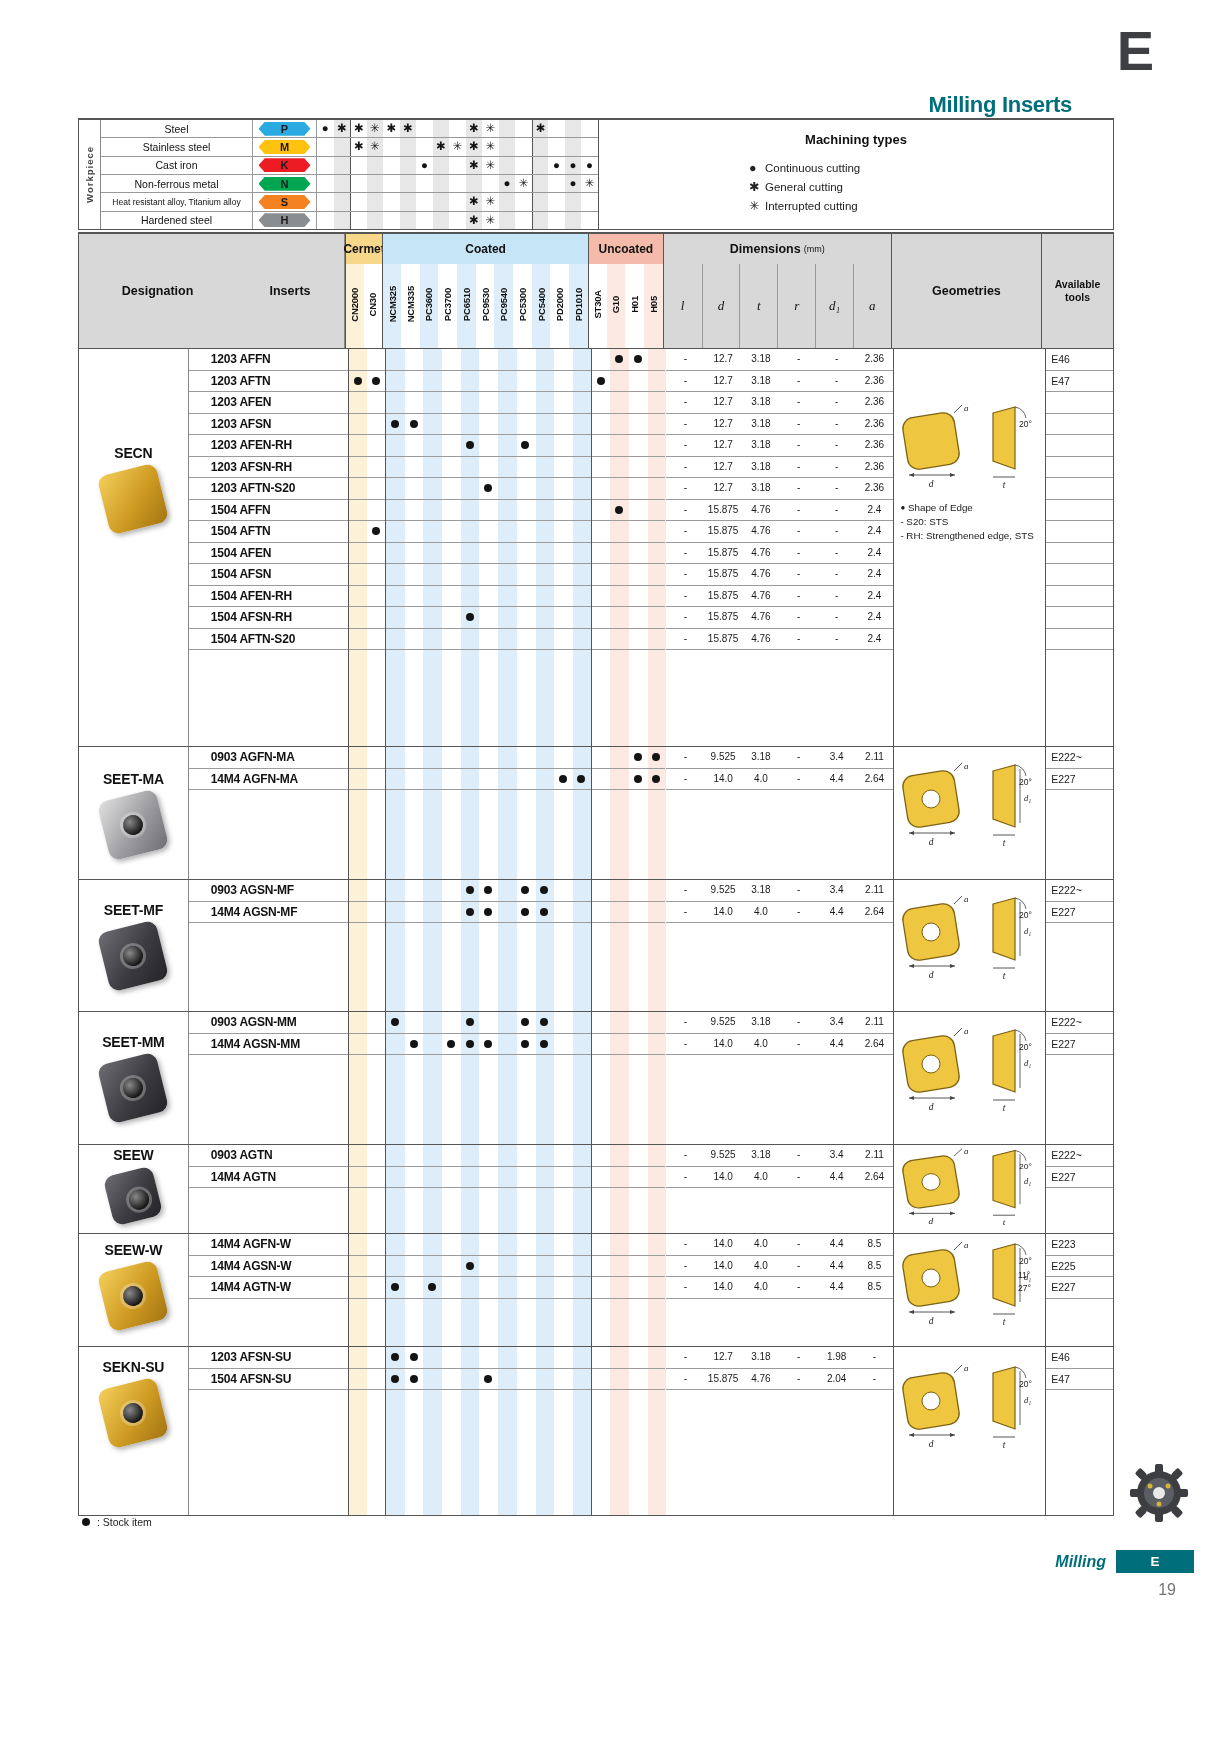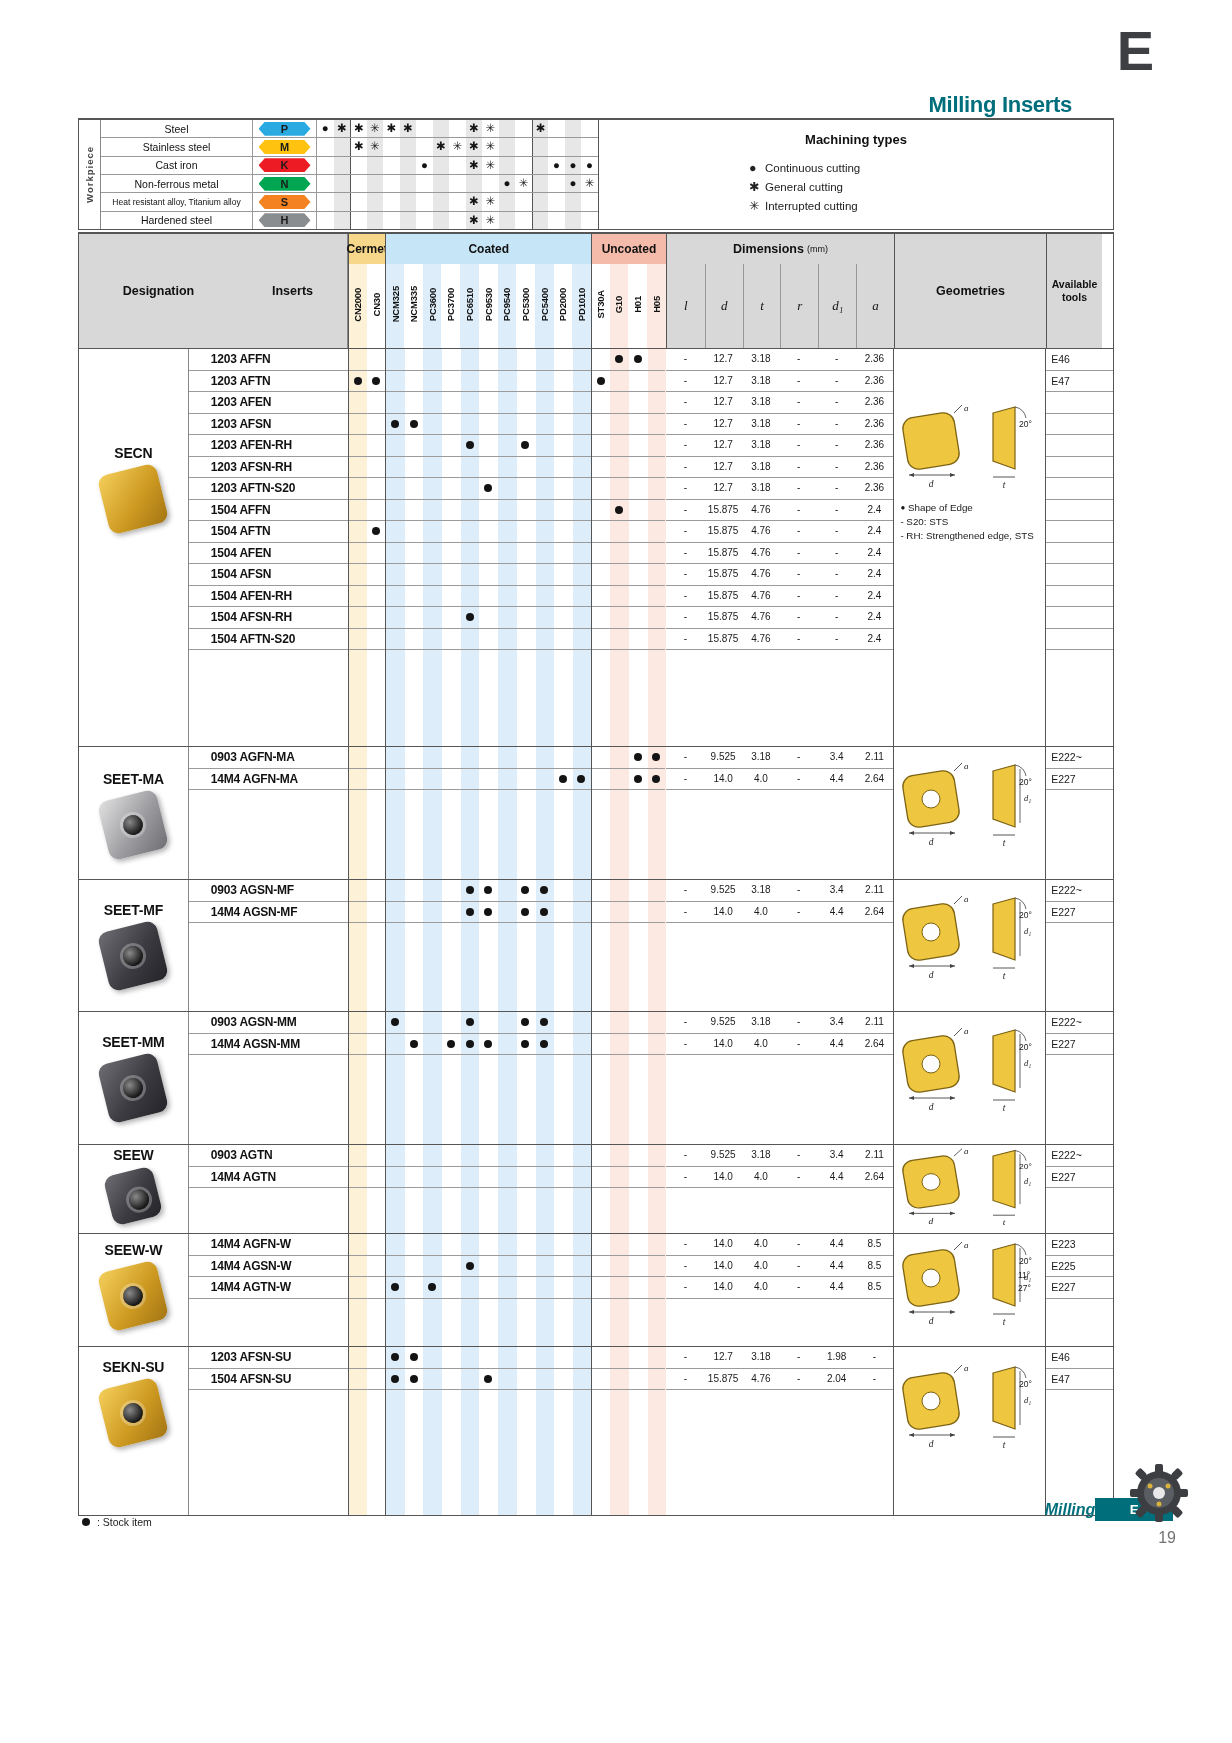--- a/index.html
+++ b/index.html
@@ -5,21 +5,21 @@
   * { box-sizing: border-box; margin: 0; padding: 0; }
   body { background:#888; font-family:"Liberation Sans", sans-serif; }
   .page { position:relative; width:1232px; height:1743px; background:#fff; margin:0 auto; overflow:hidden; color:#111; }
 
   
   .pg-title { position:absolute; top:56px; right:160px; font-size:22px; font-weight:bold; color:#006f7b; letter-spacing:-0.3px;margin-top:36px; }
   .pg-letter { position:absolute; top:18px; right:78px; font-size:56px; font-weight:bold; color:#3d3f42; }
   .footnote { position:absolute; left:82px; top:1516px; font-size:10.5px; color:#222; }
   .footnote .fdot { display:inline-block; width:8px; height:8px; border-radius:50%; background:#141414; margin-right:4px; }
   .pg-foot { position:absolute; right:38px; top:1462px; width:170px; text-align:right; }
-  .foot-row { margin-top:36px; display:flex; align-items:center; justify-content:center; }
+  .foot-row { margin-top:88px; display:flex; align-items:center; justify-content:flex-end; gap:10px; }
   .foot-milling { font-size:16px; font-weight:bold; font-style:italic; color:#006f7b; }
   .foot-ebox { display:inline-block; width:78px; height:23px; background:#006f7b; color:#fff; font-size:13.5px; font-weight:bold; text-align:center; line-height:23px; }
   .foot-page { margin-top:8px; margin-right:18px; font-size:16px; color:#737373; }
   .gear { position:absolute; right:4px; top:0; }
 
   
   #wp { position:absolute; left:78px; top:118px; width:1036px; height:112px; display:flex; border:1.5px solid #555; border-top:2.5px solid #555; background:#fff; }
   .wp-axis { width:22px; border-right:1px solid #888; display:flex; align-items:center; justify-content:center; }
   .wp-axis span { writing-mode:vertical-rl; transform:rotate(180deg); font-size:9.5px; font-weight:bold; color:#444; letter-spacing:1px; }
   .wp-rows { width:497px; display:flex; flex-direction:column; }
@@ -52,21 +52,21 @@
   .h-label { display:flex; align-items:flex-end; justify-content:center; padding-bottom:3px; border-left:none; }
   .h-label span { writing-mode:vertical-rl; transform:rotate(180deg); font-size:9.5px; font-weight:bold; letter-spacing:-0.2px; }
   .h-label.gb { border-left:1.5px solid #555; }
   .h-dims { width:228px; display:flex; flex-direction:column; border-left:1.5px solid #555; }
   .h-dim-title { height:30px; background:#d8d8d8; display:flex; align-items:center; justify-content:center; gap:3px; font-weight:bold; font-size:12.5px; }
   .h-dim-title .unit { font-size:9px; font-weight:normal; }
   .h-dim-cols { height:85px; display:flex; }
   .h-dim-col { width:38px; background:#d8d8d8; border-left:1px solid #999; display:flex; align-items:center; justify-content:center; font-family:"Liberation Serif",serif; font-style:italic; font-size:13px; }
   .h-dim-col:first-child { border-left:none; }
   .h-geo { width:152px; border-left:1.5px solid #555; }
-  .h-tool { width:56px; border-left:1.5px solid #555; font-size:10.5px; text-align:center; line-height:1.25; padding:0 14px; }
+  .h-tool { width:72px; border-left:1.5px solid #555; font-size:10.5px; text-align:center; line-height:1.25; padding:0 14px; }
 
   .section { display:flex; border-bottom:1.5px solid #555; position:relative; }
   .section:last-child { border-bottom:none; }
   .s-ins { width:110px; border-right:1px solid #888; text-align:center; }
   .s-ins .iname { font-size:14px; font-weight:bold; letter-spacing:-0.2px; }
   .insert { width:60px; height:60px; margin:8px auto 0; border-radius:10px; position:relative; transform:rotate(-14deg); box-shadow:2px 3px 5px rgba(0,0,0,.3); }
   .insert.gold { background:linear-gradient(135deg,#f4d05c,#cf9b22 55%,#a37413); }
   .insert.silver { background:linear-gradient(135deg,#e2e2e2,#9d9da1 55%,#6d6d72); }
   .insert.dark { background:linear-gradient(135deg,#6e6e74,#3b3b41 55%,#232328); }
   .insert.hole::after { content:""; position:absolute; width:20px; height:20px; border-radius:50%; left:20px; top:20px; background:radial-gradient(circle at 38% 32%,#8a8a8a,#181818 70%); box-shadow:0 0 0 3px rgba(255,255,255,.28); }

